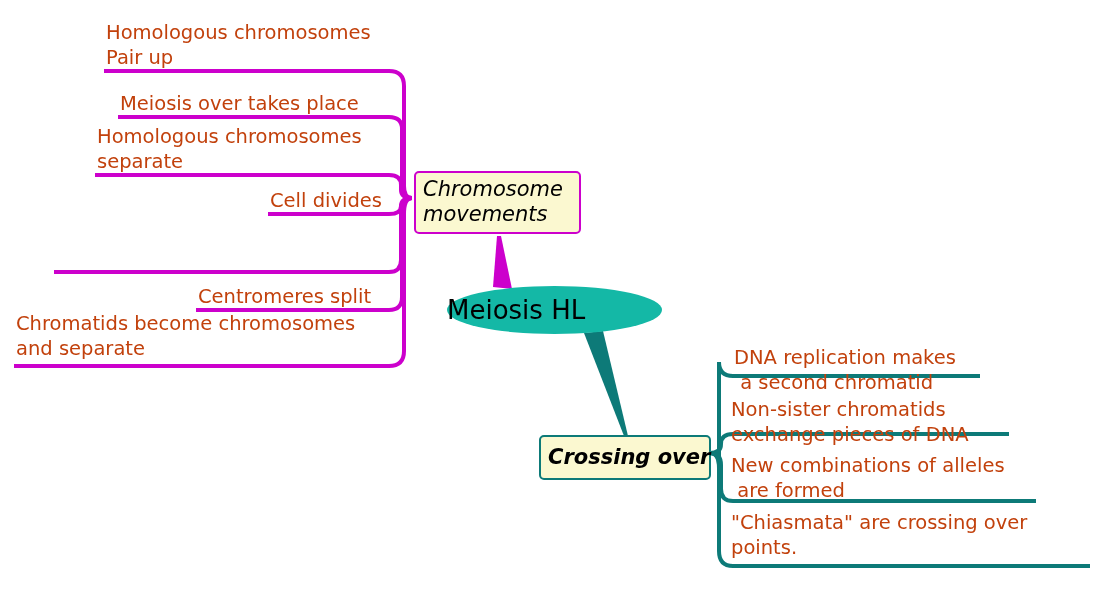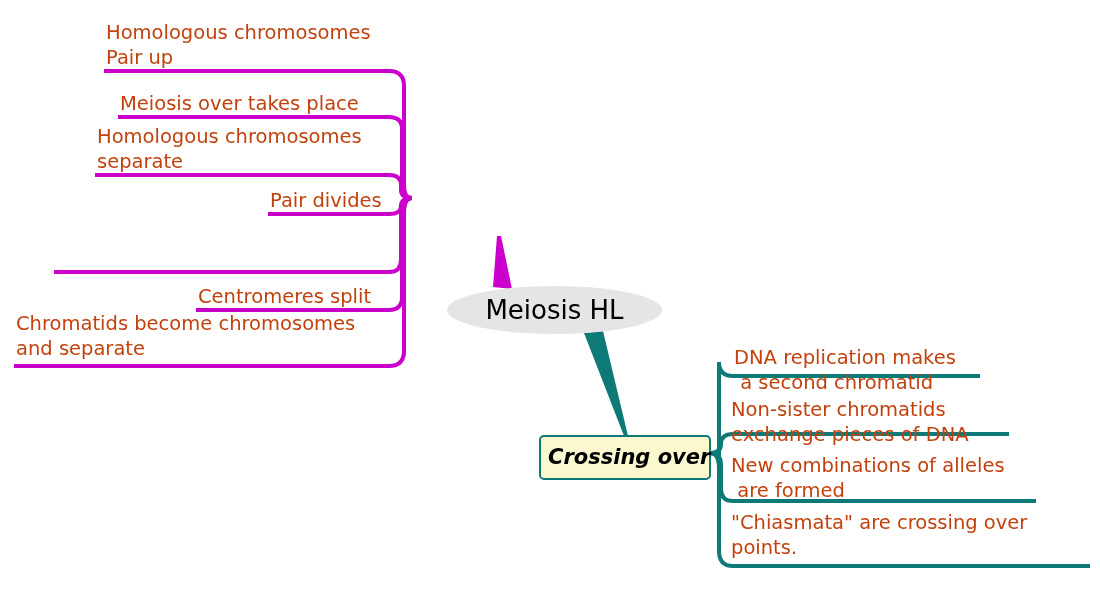--- a/index.html
+++ b/index.html
@@ -33,22 +33,22 @@
     font-size: 19.5px;
     line-height: 25px;
     white-space: pre;
     letter-spacing: 0px;
   }
   
   .root-node {
     position: absolute;
     display: flex;
     align-items: center;
-    justify-content: center;
-    background: #e5e5e5;
+    justify-content: flex-start;
+    background: #14b8a6;
     border-radius: 50%;
     color: #000000;
     font-family: "DejaVu Sans", sans-serif;
     font-size: 26px;
     line-height: 30px;
     white-space: nowrap;
   }
   
   .branch-box {
     position: absolute;
@@ -110,34 +110,38 @@
       <path d="M 1090,566 L 733,566 Q 719,566 719,551 L 719,468 Q 719,453 710,453"></path>
     </g>
 
     <polygon points="584,333 603,331 628,436 624,436" fill="#0d7a78" stroke="none"></polygon>
   </svg>
 
   <div class="root-node" style="left:447px; top:286px; width:215px; height:48px;">
     <span>Meiosis HL</span>
   </div>
 
+  <div class="branch-box magenta" style="left:414px; top:171px; width:167px; height:63px;">
+    <span>Chromosome
+movements</span>
+  </div>
 
   <div class="branch-box teal" style="left:539px; top:435px; width:172px; height:45px;font-weight:bold;">
     <span>Crossing over</span>
   </div>
 
   <div class="node-label" style="left:106px; top:20px;">Homologous chromosomes
 Pair up</div>
 
   <div class="node-label" style="left:120px; top:91px;">Meiosis over takes place</div>
 
   <div class="node-label" style="left:97px; top:124px;">Homologous chromosomes
 separate</div>
 
-  <div class="node-label" style="left:270px; top:188px;">Pair divides</div>
+  <div class="node-label" style="left:270px; top:188px;">Cell divides</div>
 
 
   <div class="node-label" style="left:16px; top:311px;">Chromatids become chromosomes
 and separate</div>
 
   <div class="node-label" style="left:198px; top:284px;">Centromeres split</div>
 
   <div class="node-label" style="left:734px; top:325px;margin-top:20px;">DNA replication makes
  a second chromatid</div>
 

